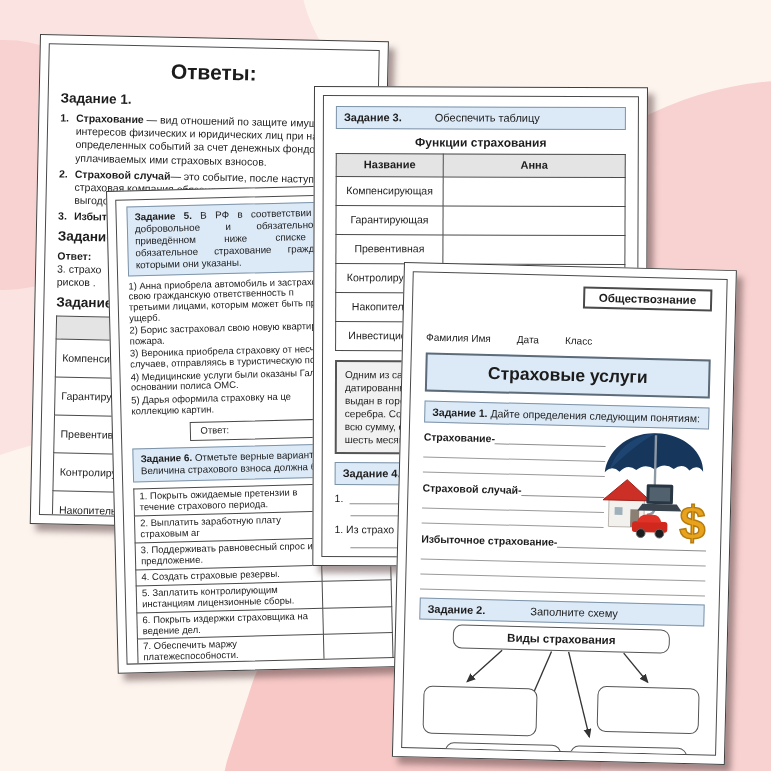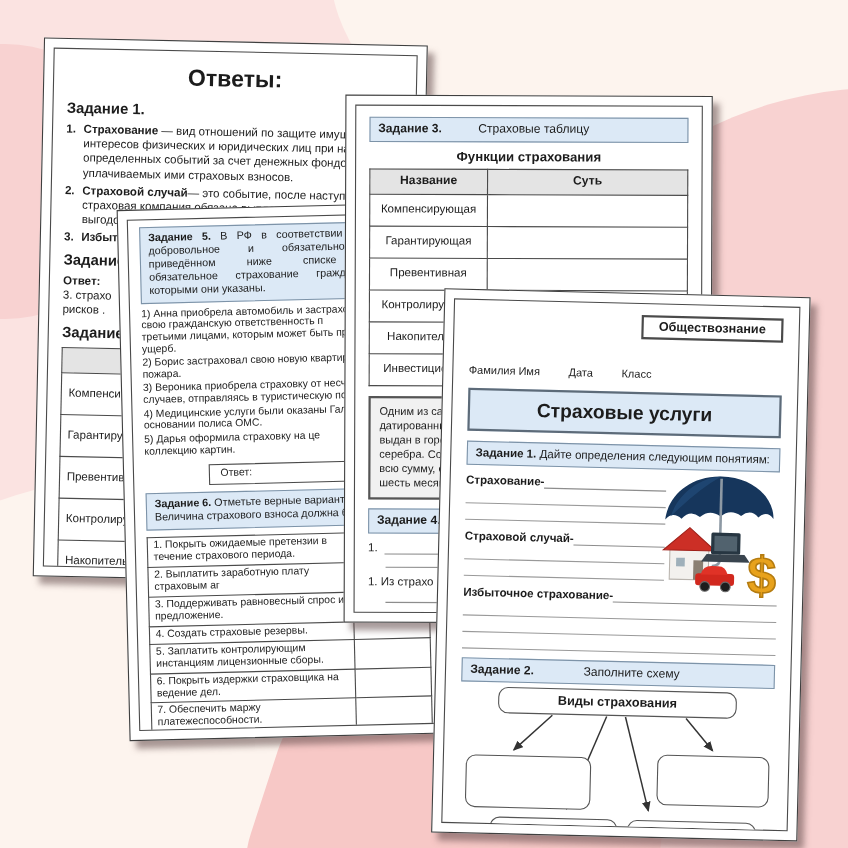--- a/index.html
+++ b/index.html
@@ -229,28 +229,28 @@
 
   </div>
  </div>
 </div>
 
 <div class="page" id="p-tasks34">
  <div class="inner">
   <div class="pad">
     <div class="hbox" style="font-size:11px;">
       <b>Задание 3.</b>
-      <span style="margin-left:30px;">Страховые таблицу</span>
+      <span style="margin-left:30px;">Обеспечить таблицу</span>
     </div>
     <div class="tbl-title">Функции страхования</div>
     <table class="fn-tbl">
       <tbody>
               <tr>
         <th style="width:37%;">Название</th>
-        <th>Суть</th>
+        <th>Анна</th>
       </tr>
       <tr>
                 <td class="c1">Компенсирующая</td>
                 <td></td>
               </tr>
       <tr>
                 <td class="c1">Гарантирующая</td>
                 <td></td>
               </tr>
       <tr>

